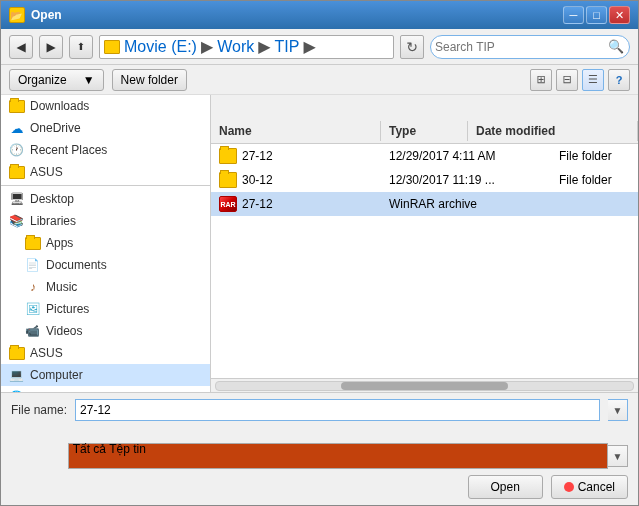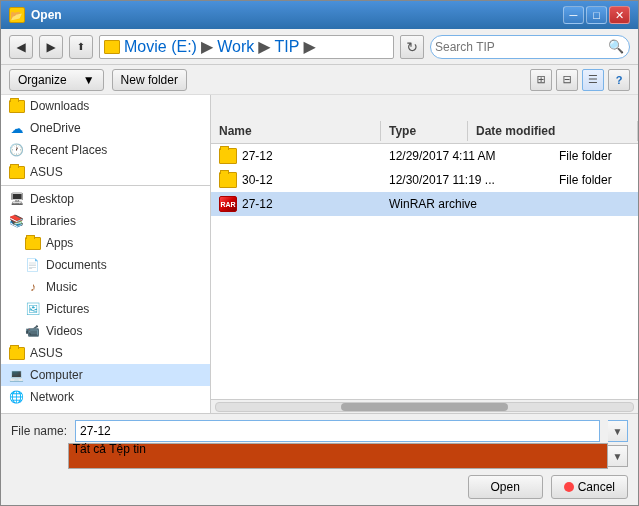--- a/index.html
+++ b/index.html
@@ -429,21 +429,21 @@
     .bottom-panel {
       background: #f0f0f0;
       border-top: 1px solid #ccc;
       padding: 6px 10px;
       flex-shrink: 0;
     }
 
     .filename-row {
       display: flex;
       align-items: center;
-      margin-bottom: 1px;
+      margin-bottom: 22px;
       gap: 8px;
     }
 
     .filename-label {
       font-size: 12px;
       color: #333;
       white-space: nowrap;
     }
 
     .filename-input {

